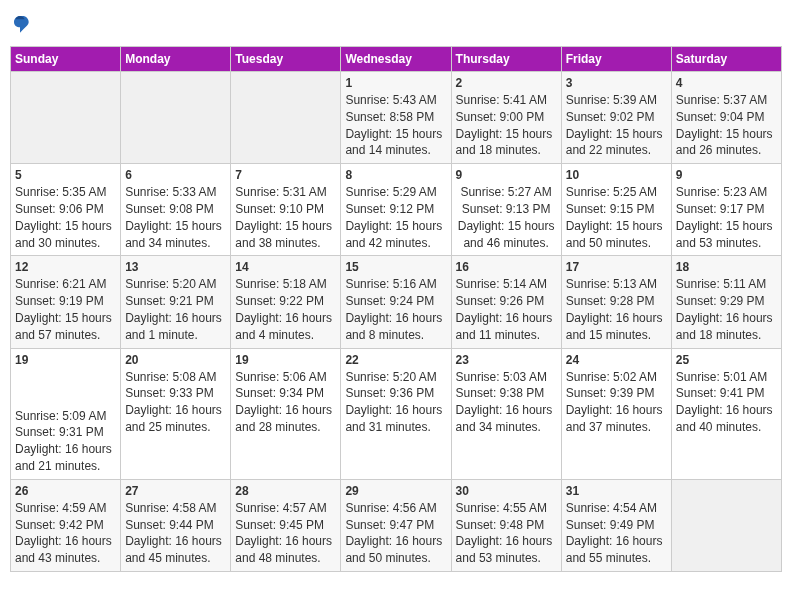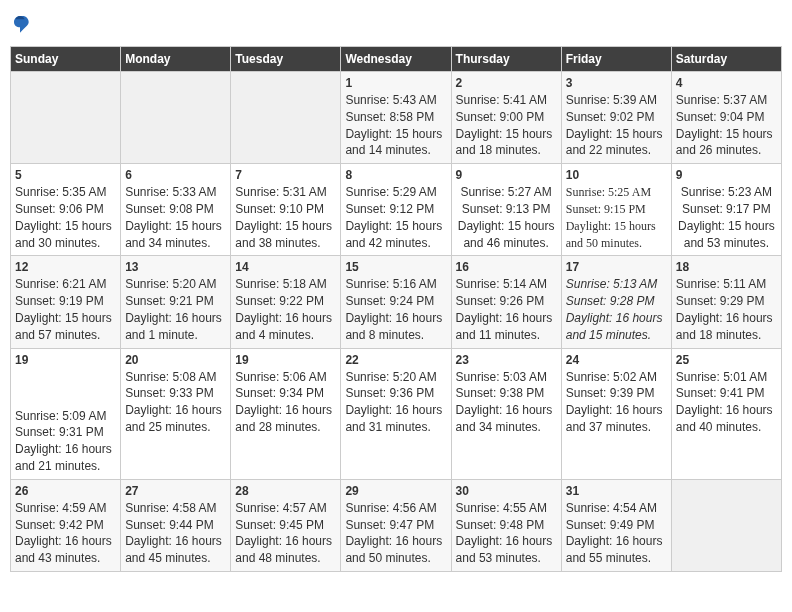--- a/index.html
+++ b/index.html
@@ -53,21 +53,21 @@
     .location {
       font-size: 14px;
       color: #555;
     }
     .calendar-table {
       width: 100%;
       border-collapse: collapse;
       table-layout: fixed;
     }
     .calendar-table thead tr th {
-      background-color: #404040;
+      background-color: #a21caf;
       color: #fff;
       font-size: 12px;
       font-weight: bold;
       padding: 5px 4px;
       text-align: left;
       border: 1px solid #ccc;
     }
     .calendar-table tbody tr td {
       border: 1px solid #ccc;
       vertical-align: top;
@@ -195,28 +195,28 @@
           </td>
           <td>
             <span class="day-number">9</span>
             <div class="day-content" style="white-space: pre-line; text-align: center;">Sunrise: 5:27 AM
 Sunset: 9:13 PM
 Daylight: 15 hours
 and 46 minutes.</div>
           </td>
           <td>
             <span class="day-number">10</span>
-            <div class="day-content" style="white-space: pre-line; font-family: Liberation Serif, serif;">Sunrise: 5:25 AM
+            <div class="day-content" style="white-space: pre-line;">Sunrise: 5:25 AM
 Sunset: 9:15 PM
 Daylight: 15 hours
 and 50 minutes.</div>
           </td>
           <td>
             <span class="day-number">9</span>
-            <div class="day-content" style="white-space: pre-line; text-align: center;">Sunrise: 5:23 AM
+            <div class="day-content" style="white-space: pre-line;">Sunrise: 5:23 AM
 Sunset: 9:17 PM
 Daylight: 15 hours
 and 53 minutes.</div>
           </td>
         </tr>
         <tr>
           <td>
             <span class="day-number">12</span>
             <div class="day-content" style="white-space: pre-line;">Sunrise: 6:21 AM
 Sunset: 9:19 PM
@@ -246,21 +246,21 @@
           </td>
           <td>
             <span class="day-number">16</span>
             <div class="day-content" style="white-space: pre-line;">Sunrise: 5:14 AM
 Sunset: 9:26 PM
 Daylight: 16 hours
 and 11 minutes.</div>
           </td>
           <td>
             <span class="day-number">17</span>
-            <div class="day-content" style="white-space: pre-line; font-style: italic;">Sunrise: 5:13 AM
+            <div class="day-content" style="white-space: pre-line;">Sunrise: 5:13 AM
 Sunset: 9:28 PM
 Daylight: 16 hours
 and 15 minutes.</div>
           </td>
           <td>
             <span class="day-number">18</span>
             <div class="day-content" style="white-space: pre-line;">Sunrise: 5:11 AM
 Sunset: 9:29 PM
 Daylight: 16 hours
 and 18 minutes.</div>

